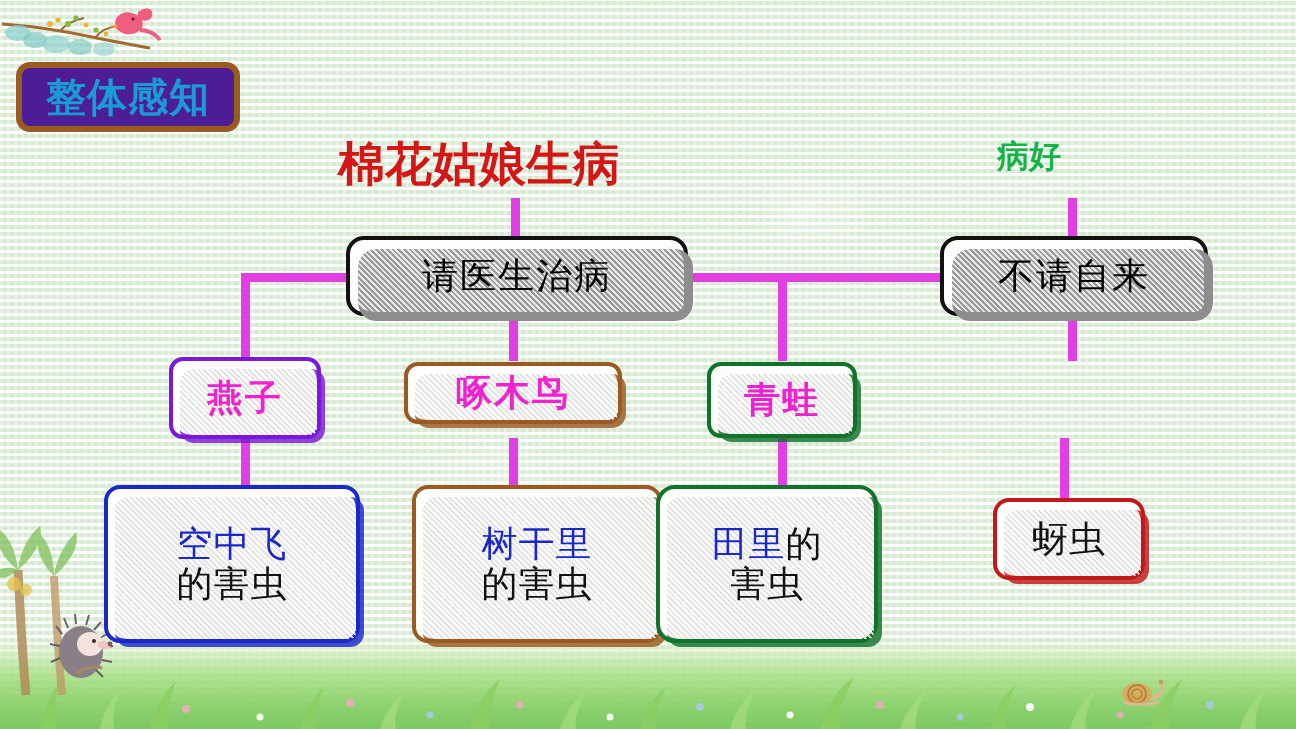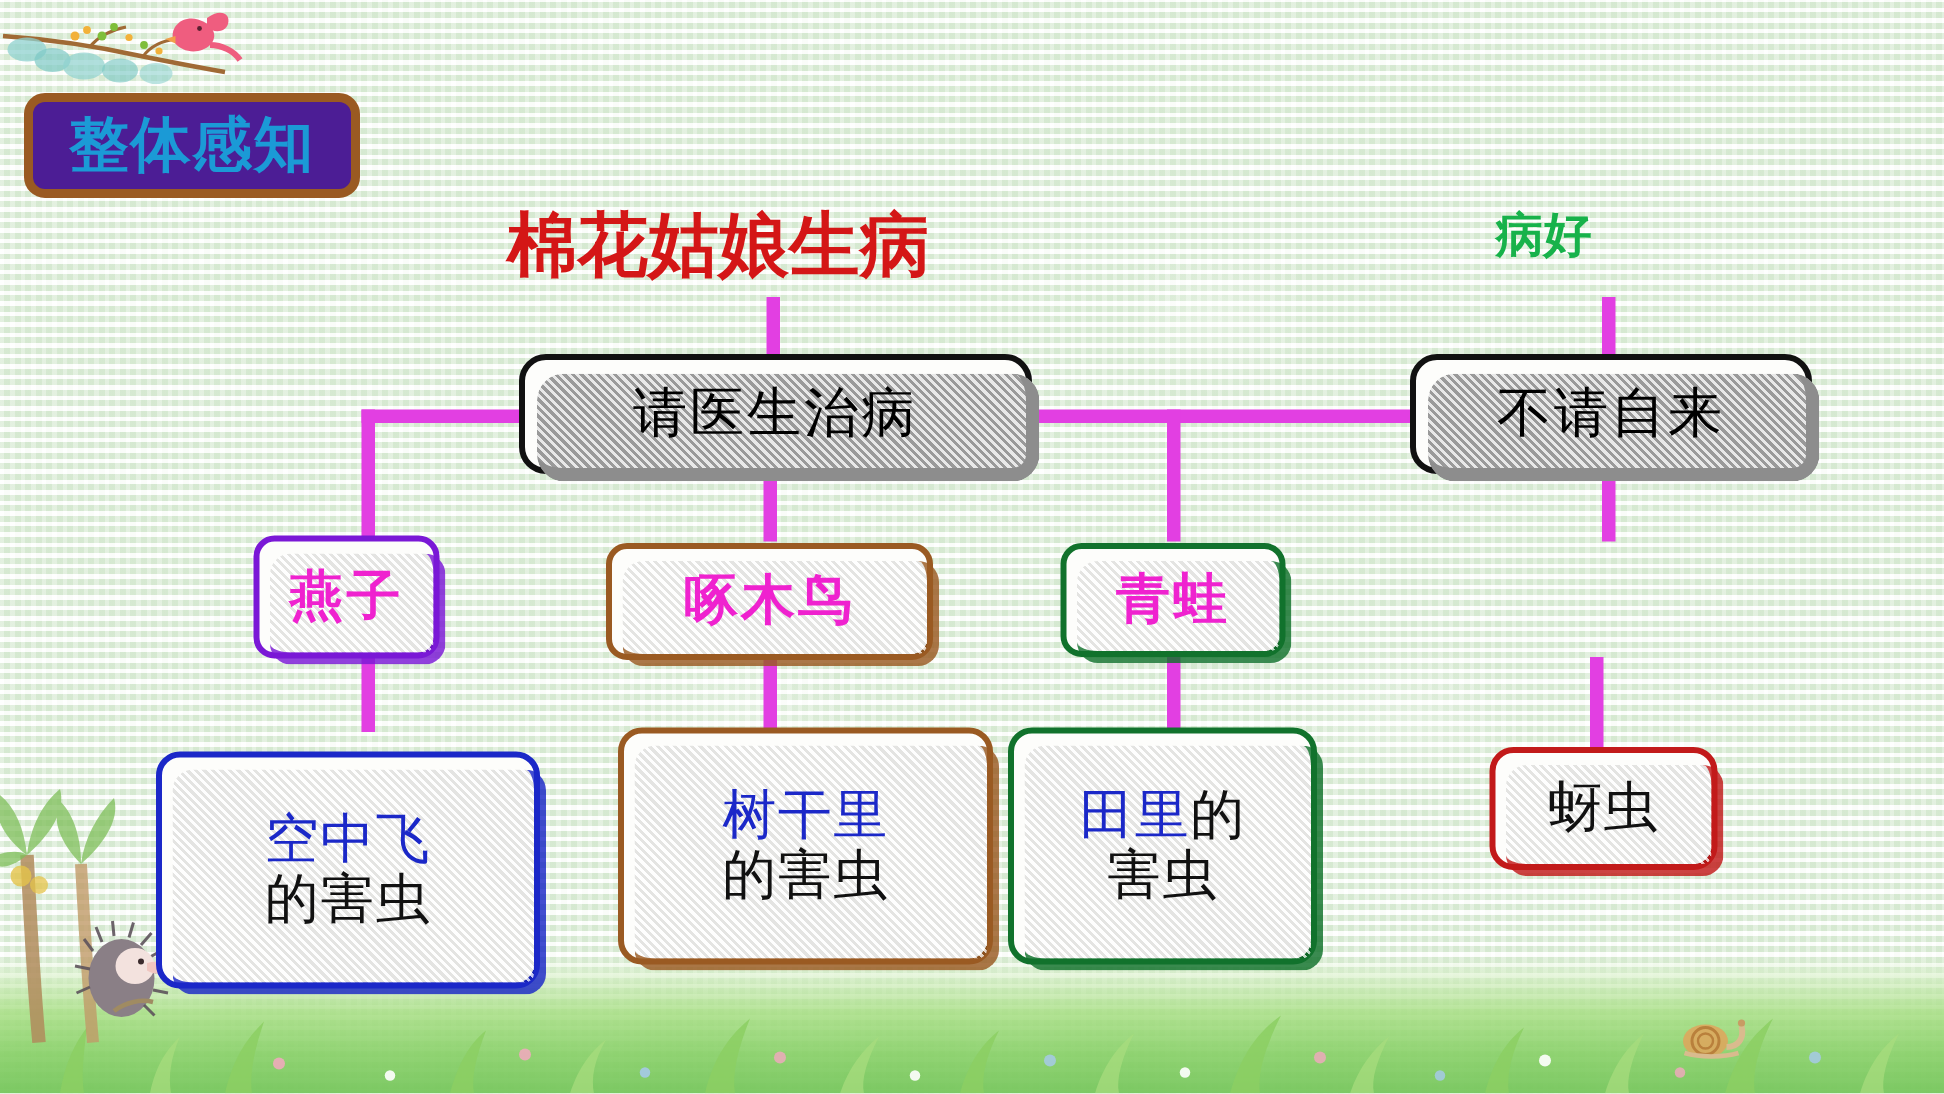--- a/index.html
+++ b/index.html
@@ -271,52 +271,52 @@
   <div class="link" style="left:1060px; top:438px; width:9px; height:60px;"></div>
 
   <div class="node node-main" style="left:346px; top:236px; width:342px; height:80px;">
     <span>请医生治病</span>
   </div>
 
   <div class="node node-main" style="left:940px; top:236px; width:268px; height:80px;">
     <span>不请自来</span>
   </div>
 
-  <div class="node node-animal shadowed" style="left:169px; top:357px; width:124px; height:82px; border-color:#7a18d6; color:#7a18d6;">
+  <div class="node node-animal shadowed" style="left:169px; top:357px; width:152px; height:82px; border-color:#7a18d6; color:#7a18d6;">
     <span style="color:#ef22cf;">燕子</span>
   </div>
 
-  <div class="node node-animal shadowed" style="left:404px; top:362px; width:218px; height:78px; border-color:#9a5a22; color:#9a5a22;justify-content:center;">
+  <div class="node node-animal shadowed" style="left:404px; top:362px; width:218px; height:62px; border-color:#9a5a22; color:#9a5a22;justify-content:center;">
     <span style="color:#ef22cf;">啄木鸟</span>
   </div>
 
   <div class="node node-animal shadowed" style="left:707px; top:362px; width:150px; height:76px; border-color:#11722c; color:#11722c;">
     <span style="color:#ef22cf;">青蛙</span>
   </div>
 
 
-  <div class="node node-habitat shadowed" style="left:104px; top:501px; width:256px; height:158px; border-color:#1b28c8; color:#1b28c8;justify-content:center;">
+  <div class="node node-habitat shadowed" style="left:104px; top:485px; width:256px; height:158px; border-color:#1b28c8; color:#1b28c8;justify-content:center;">
     <span class="line">
       <span class="hl-blue">空中飞</span>
     </span>
     <span class="line">
       <span class="hl-black">的害虫</span>
     </span>
   </div>
 
   <div class="node node-habitat shadowed" style="left:412px; top:485px; width:250px; height:158px; border-color:#9a5a22; color:#9a5a22;">
     <span class="line">
       <span class="hl-blue">树干里</span>
     </span>
     <span class="line">
       <span class="hl-black">的害虫</span>
     </span>
   </div>
 
-  <div class="node node-habitat shadowed" style="left:672px; top:485px; width:206px; height:158px; border-color:#11722c; color:#11722c;">
+  <div class="node node-habitat shadowed" style="left:656px; top:485px; width:222px; height:158px; border-color:#11722c; color:#11722c;border-radius:19px;">
     <span class="line">
       <span class="hl-blue">田里</span><span class="hl-black">的</span>
     </span>
     <span class="line">
       <span class="hl-black">害虫</span>
     </span>
   </div>
 
   <div class="node node-habitat shadowed" style="left:993px; top:498px; width:152px; height:82px; border-color:#c21a1a; color:#c21a1a;">
     <span class="line">

